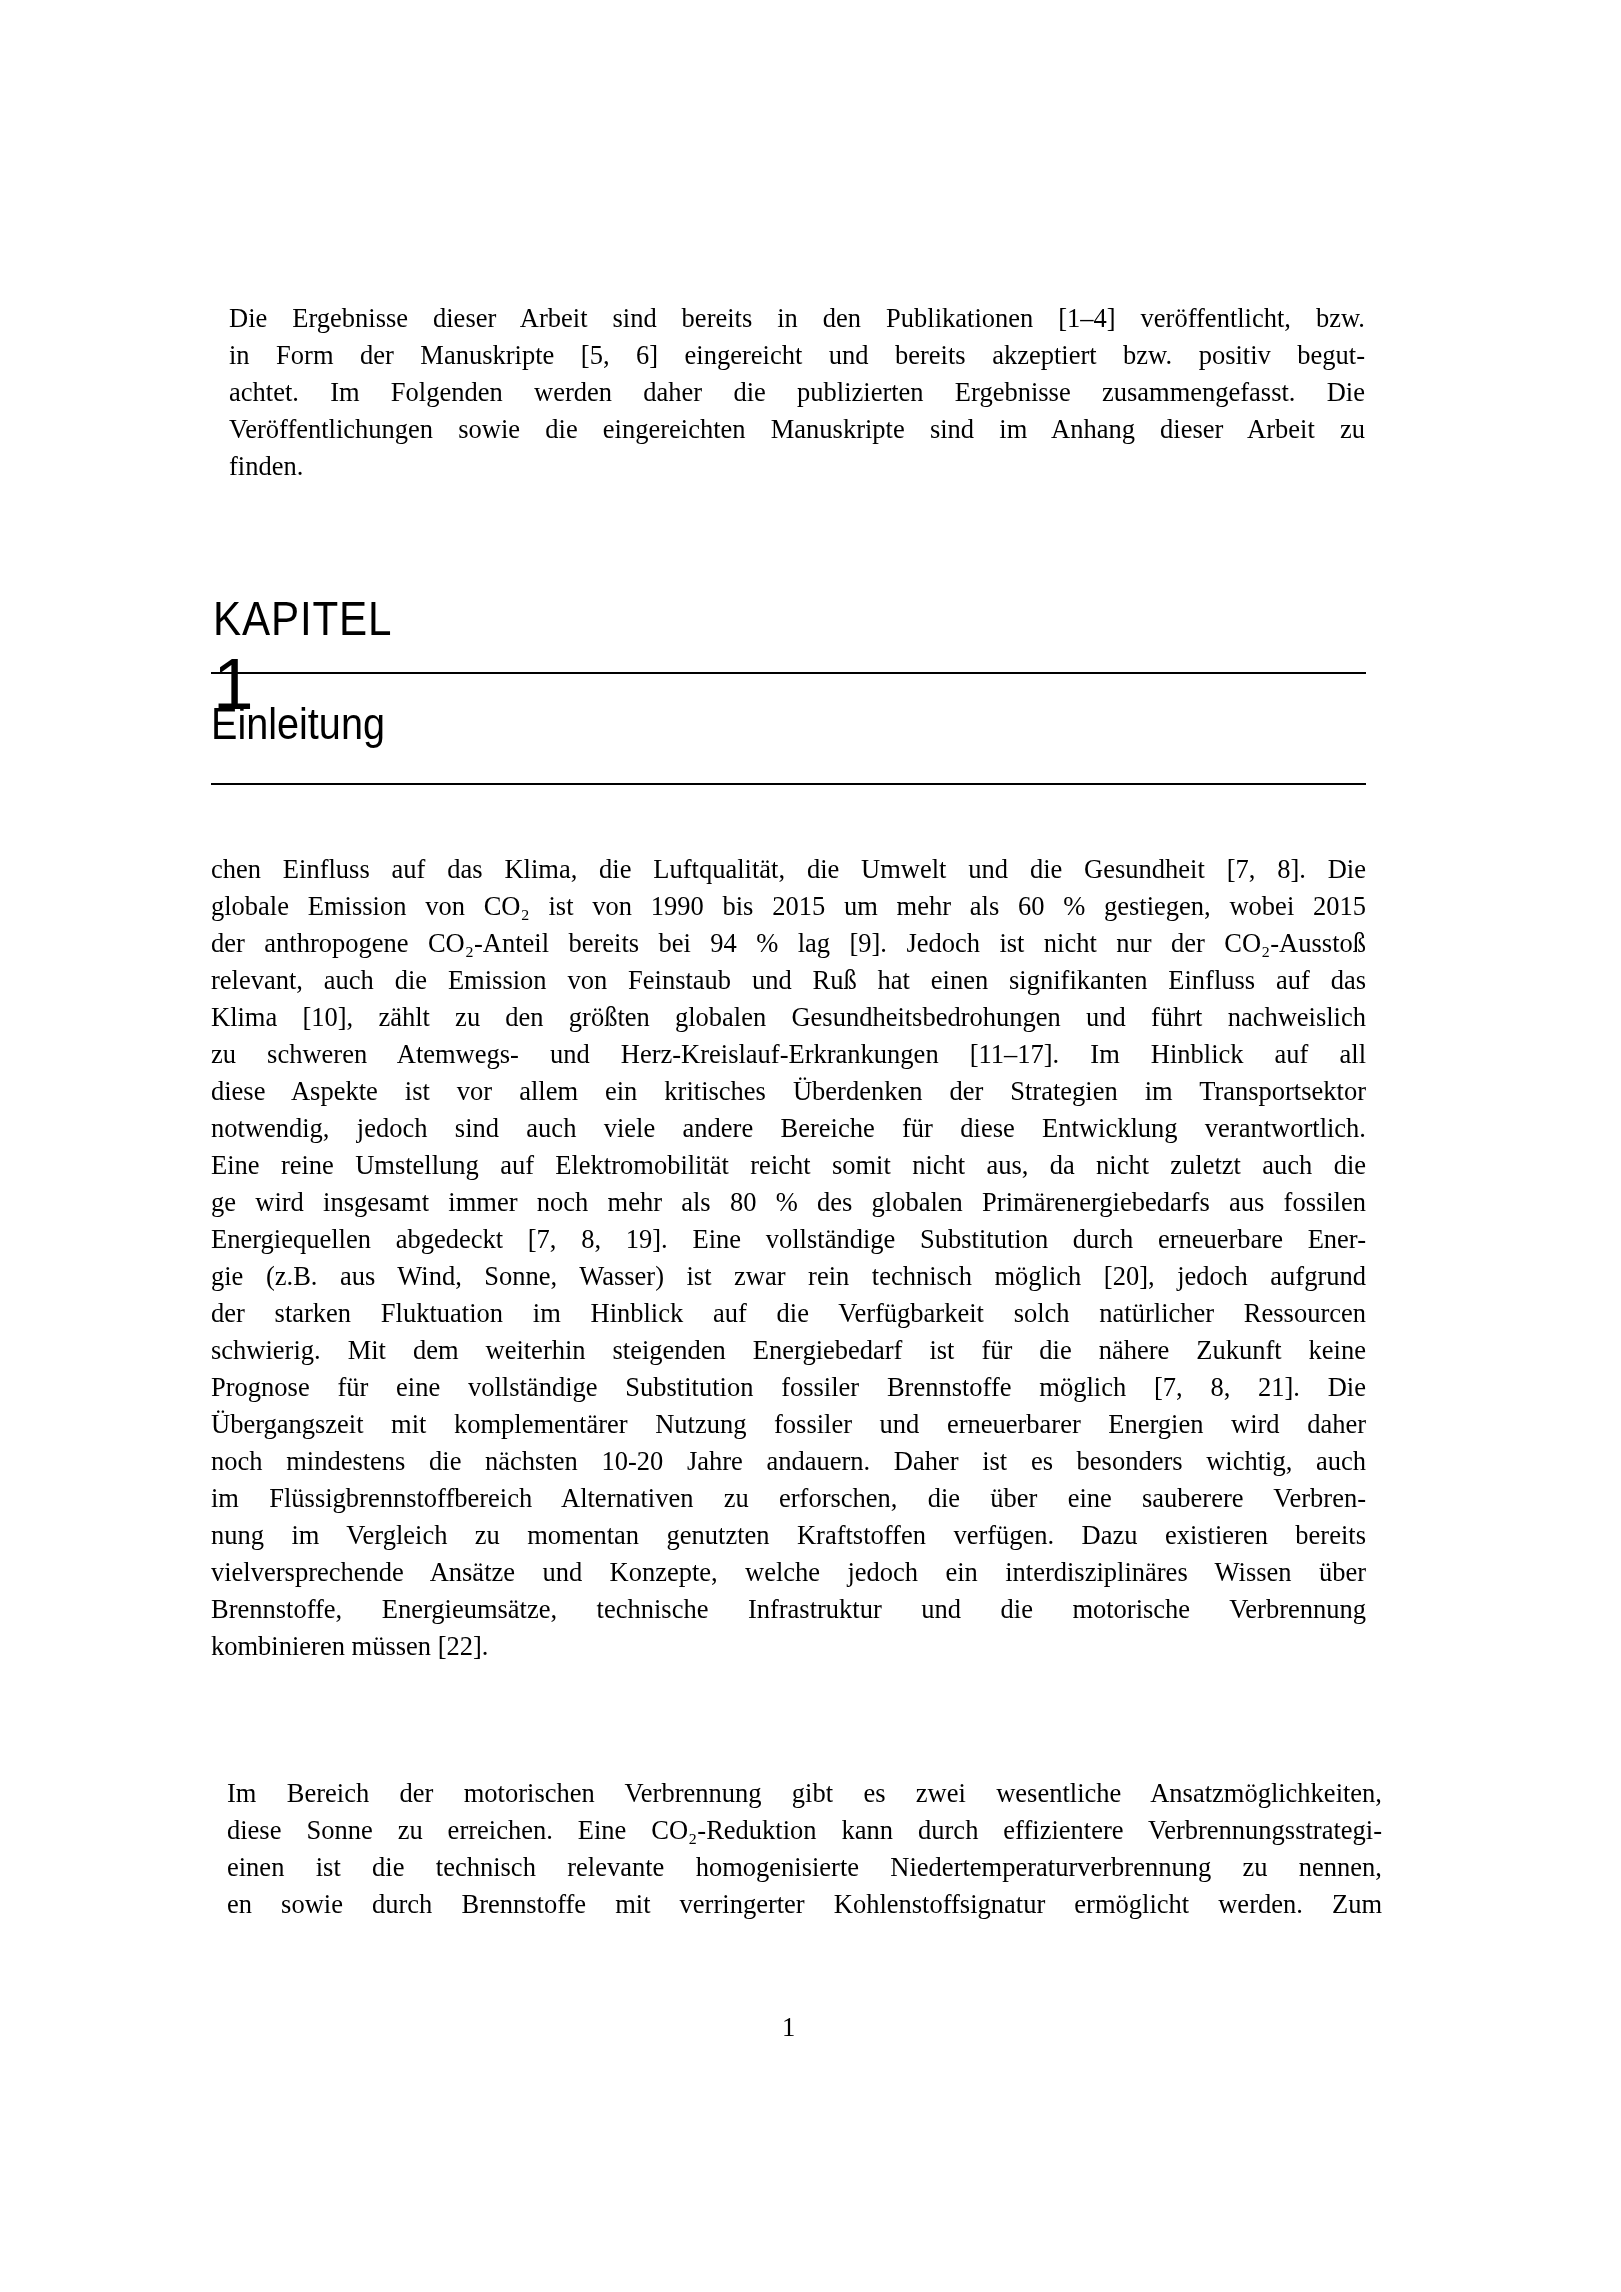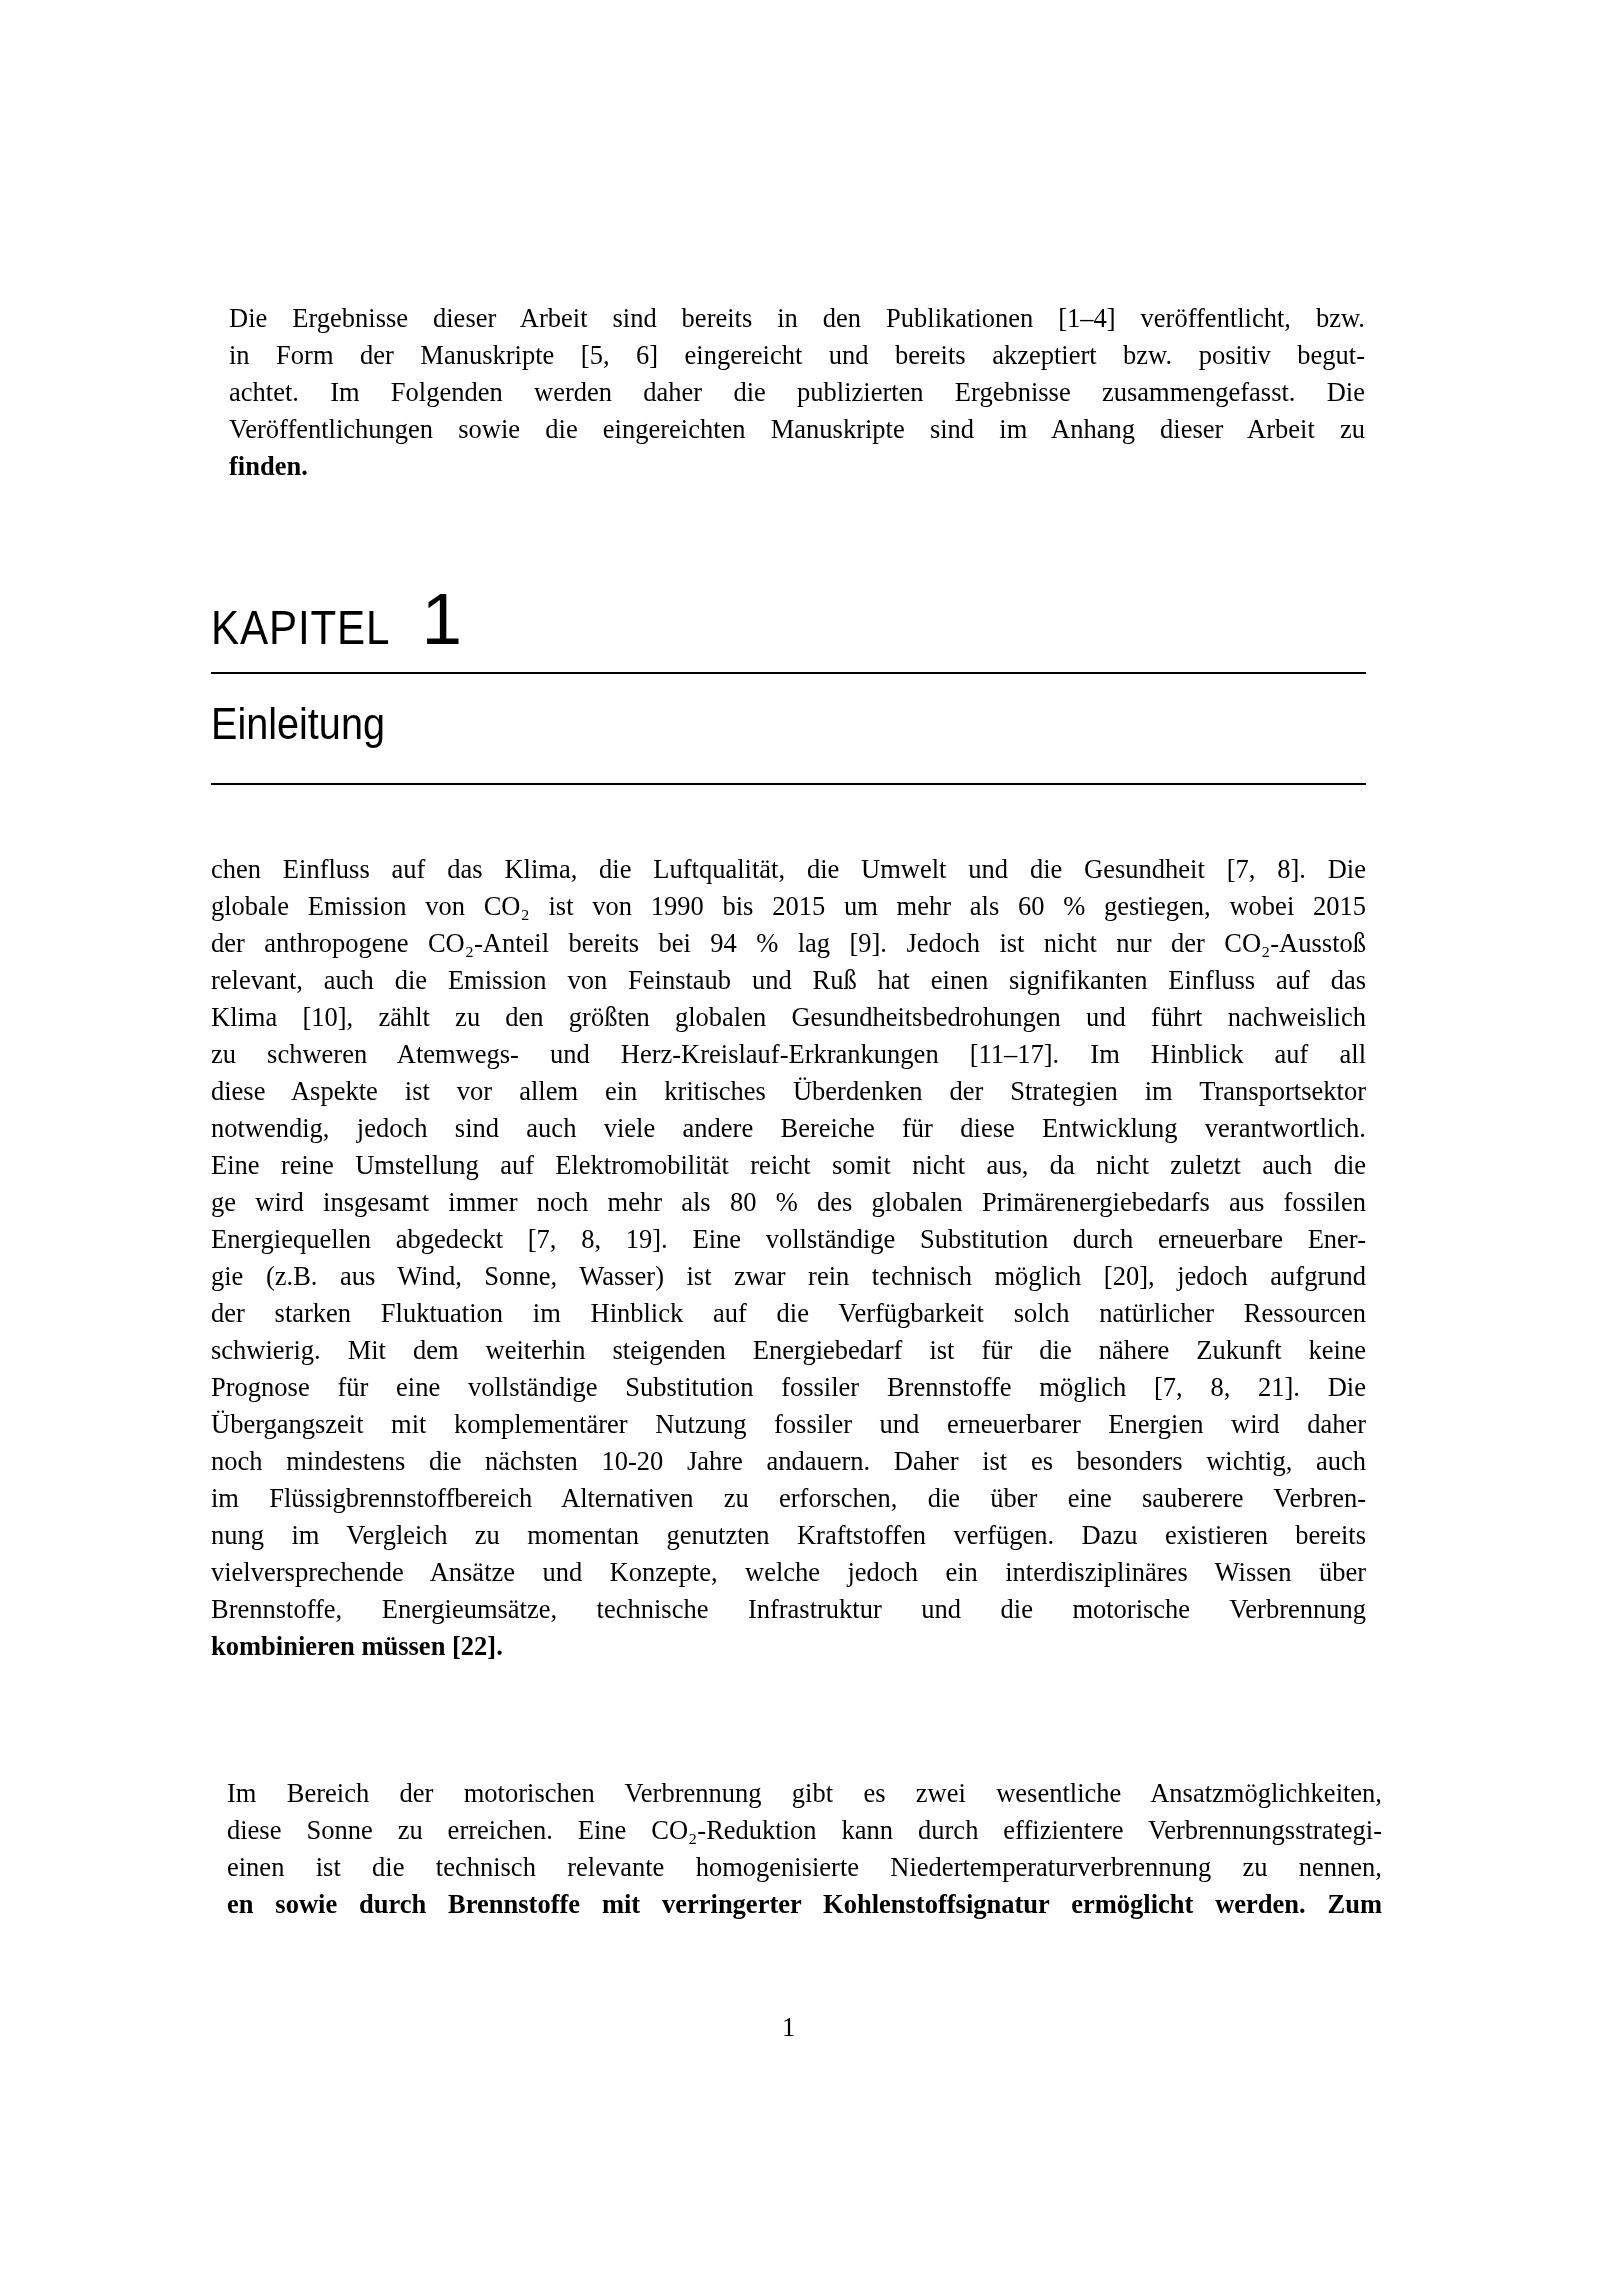--- a/index.html
+++ b/index.html
@@ -12,21 +12,21 @@
     font-family:"Liberation Serif","DejaVu Serif",serif;
   }
   
   .textline{
     font-size:26.5px;
     line-height:37px;
     text-align:justify;
     text-align-last:justify;
     color:#000;
   }
-  .para .textline:last-child{ text-align-last:left;font-weight:bold; }
+  .para .textline:last-child{ text-align-last:left; }
   .para.continues .textline:last-child{ text-align-last:justify; }
 
   .preface{
     position:absolute;
     top:300px; left:229px; width:1136px;
   }
   .para1{
     position:absolute;
     top:851px; left:211px; width:1155px;
   }
@@ -34,20 +34,21 @@
     position:absolute;
     top:1775px; left:227px; width:1155px;
   }
 
   
   .chapter-head{
     position:absolute;
     top:586px; left:211px; width:1155px;
     display:flex; align-items:baseline;
     font-family:"Liberation Sans","DejaVu Sans",sans-serif;
+    flex-direction:column;
   }
   .chapter-label{
     display:inline-block;
     font-size:49px; line-height:65px;
     font-weight:400;
     transform:scaleX(0.86);
     transform-origin:left bottom;
     letter-spacing:1px;
   }
   .chapter-number{

